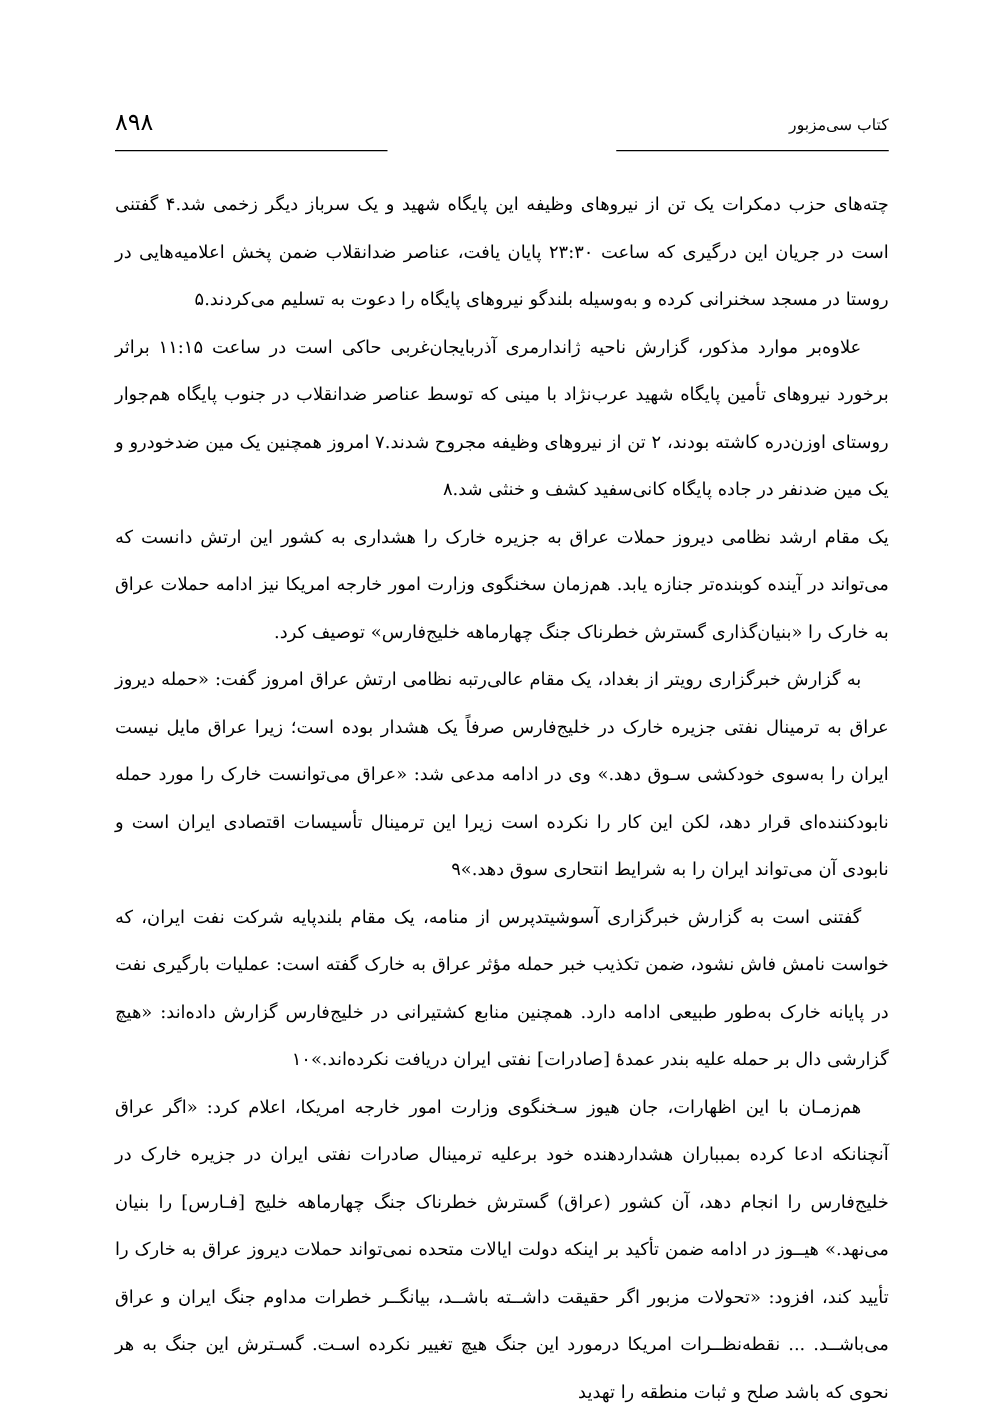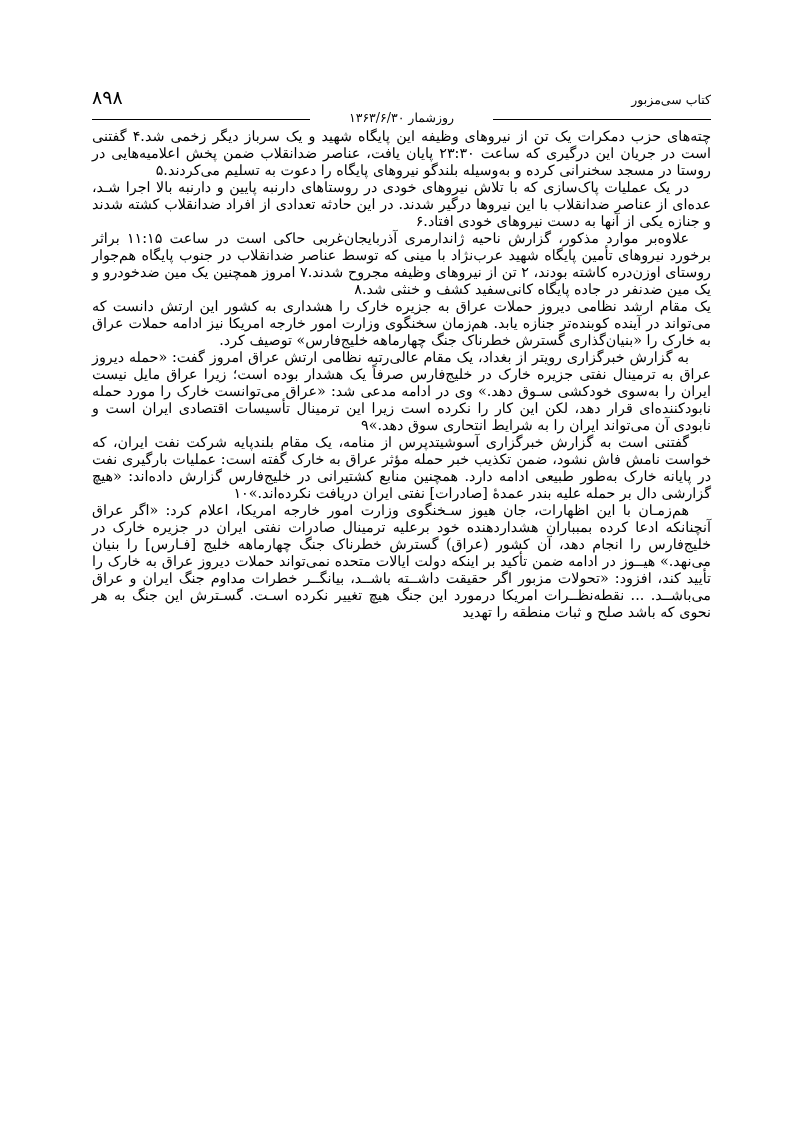--- a/index.html
+++ b/index.html
@@ -54,25 +54,25 @@
   .rule-row .rule.left  { left: 0;  width: 218px; }
   .rule-row .date {
     position: absolute;
     left: 0; right: 0;
     top: 0;
     text-align: center;
     font-size: 12.5px;
   }
   
   .body {
-    margin-top: 0;
+    margin-top: 16px;
     direction: rtl;
     text-align: justify;
     font-size: 14.3px;
-    line-height: 17px;
+    line-height: 38px;
   }
   .body p {
     margin: 0;
     text-indent: 0;
     text-align: justify;
     text-justify: inter-word;
   }
   .body p.indent {
     text-indent: 22px;
   }
@@ -91,26 +91,24 @@
   <div class="content">
 
     <div class="runhead">
       <div class="book-title">کتاب سی‌مزبور</div>
       <div class="folio">۸۹۸</div>
     </div>
 
     <div class="rule-row">
       <div class="rule right"></div>
       <div class="rule left"></div>
-      <div class="date">روزشمار ۱۳۶۳/۶/۳۰</div>
     </div>
 
     <div class="body">
       <p>چته‌های حزب دمکرات یک تن از نیروهای وظیفه این پایگاه شهید و یک سرباز دیگر زخمی شد.۴ گفتنی است در جریان این درگیری که ساعت ۲۳:۳۰ پایان یافت، عناصر ضدانقلاب ضمن پخش اعلامیه‌هایی در روستا در مسجد سخنرانی کرده و به‌وسیله بلندگو نیروهای پایگاه را دعوت به تسلیم می‌کردند.۵</p>
-      <p class="indent">در یک عملیات پاک‌سازی که با تلاش نیروهای خودی در روستاهای دارنبه پایین و دارنبه بالا اجرا شـد، عده‌ای از عناصر ضدانقلاب با این نیروها درگیر شدند. در این حادثه تعدادی از افراد ضدانقلاب کشته شدند و جنازه یکی از آنها به دست نیروهای خودی افتاد.۶</p>
       <p class="indent">علاوه‌بر موارد مذکور، گزارش ناحیه ژاندارمری آذربایجان‌غربی حاکی است در ساعت ۱۱:۱۵ براثر برخورد نیروهای تأمین پایگاه شهید عرب‌نژاد با مینی که توسط عناصر ضدانقلاب در جنوب پایگاه هم‌جوار روستای اوزن‌دره کاشته بودند، ۲ تن از نیروهای وظیفه مجروح شدند.۷ امروز همچنین یک مین ضدخودرو و یک مین ضدنفر در جاده پایگاه کانی‌سفید کشف و خنثی شد.۸</p>
 
 
       <p>یک مقام ارشد نظامی دیروز حملات عراق به جزیره خارک را هشداری به کشور این ارتش دانست که می‌تواند در آینده کوبنده‌تر جنازه یابد. هم‌زمان سخنگوی وزارت امور خارجه امریکا نیز ادامه حملات عراق به خارک را «بنیان‌گذاری گسترش خطرناک جنگ چهارماهه خلیج‌فارس» توصیف کرد.</p>
       <p class="indent">به گزارش خبرگزاری رویتر از بغداد، یک مقام عالی‌رتبه نظامی ارتش عراق امروز گفت: «حمله دیروز عراق به ترمینال نفتی جزیره خارک در خلیج‌فارس صرفاً یک هشدار بوده است؛ زیرا عراق مایل نیست ایران را به‌سوی خودکشی سـوق دهد.» وی در ادامه مدعی شد: «عراق می‌توانست خارک را مورد حمله نابودکننده‌ای قرار دهد، لکن این کار را نکرده است زیرا این ترمینال تأسیسات اقتصادی ایران است و نابودی آن می‌تواند ایران را به شرایط انتحاری سوق دهد.»۹</p>
       <p class="indent">گفتنی است به گزارش خبرگزاری آسوشیتدپرس از منامه، یک مقام بلندپایه شرکت نفت ایران، که خواست نامش فاش نشود، ضمن تکذیب خبر حمله مؤثر عراق به خارک گفته است: عملیات بارگیری نفت در پایانه خارک به‌طور طبیعی ادامه دارد. همچنین منابع کشتیرانی در خلیج‌فارس گزارش داده‌اند: «هیچ گزارشی دال بر حمله علیه بندر عمدۀ [صادرات] نفتی ایران دریافت نکرده‌اند.»۱۰</p>
       <p class="indent">هم‌زمـان با این اظهارات، جان هیوز سـخنگوی وزارت امور خارجه امریکا، اعلام کرد: «اگر عراق آنچنانکه ادعا کرده بمبباران هشداردهنده خود برعلیه ترمینال صادرات نفتی ایران در جزیره خارک در خلیج‌فارس را انجام دهد، آن کشور (عراق) گسترش خطرناک جنگ چهارماهه خلیج [فـارس] را بنیان می‌نهد.» هیــوز در ادامه ضمن تأکید بر اینکه دولت ایالات متحده نمی‌تواند حملات دیروز عراق به خارک را تأیید کند، افزود: «تحولات مزبور اگر حقیقت داشــته باشــد، بیانگــر خطرات مداوم جنگ ایران و عراق می‌باشــد. ... نقطه‌نظــرات امریکا درمورد این جنگ هیچ تغییر نکرده اسـت. گسـترش این جنگ به هر نحوی که باشد صلح و ثبات منطقه را تهدید</p>
     </div>
 
   </div>

